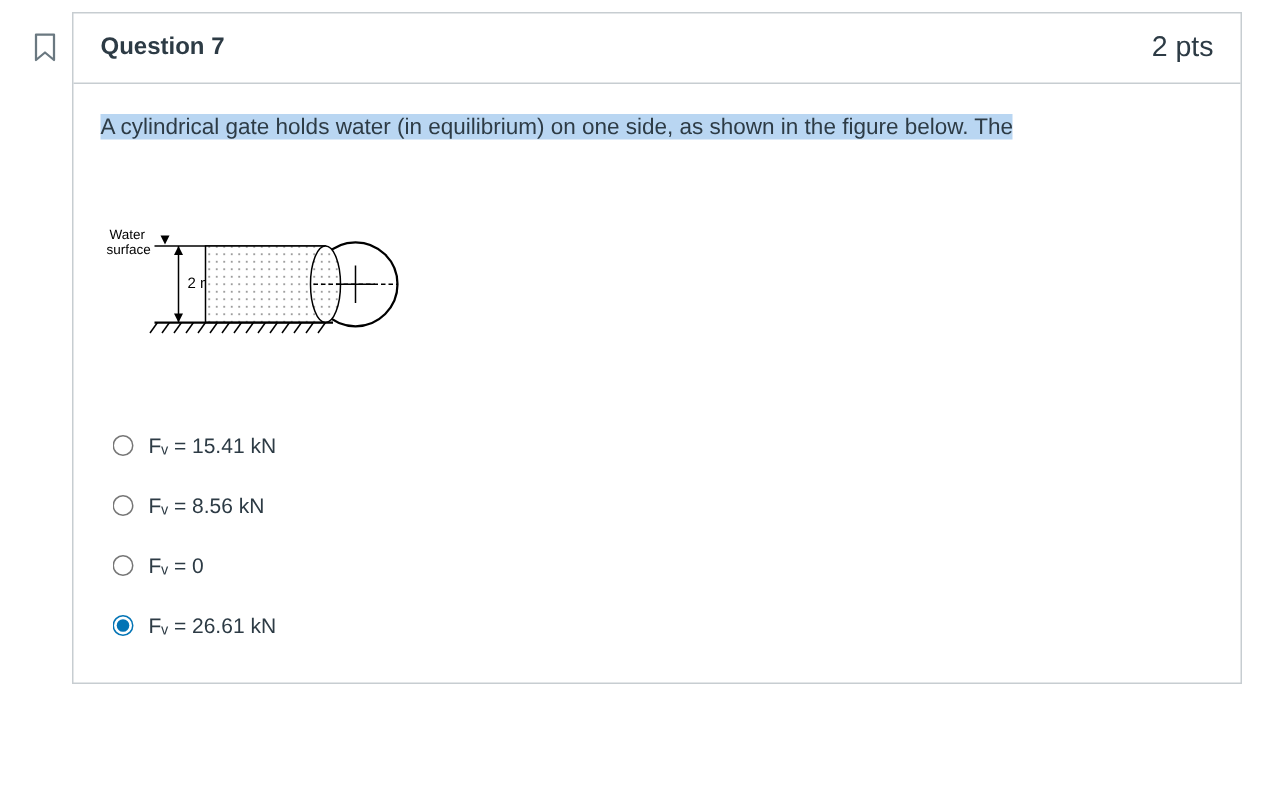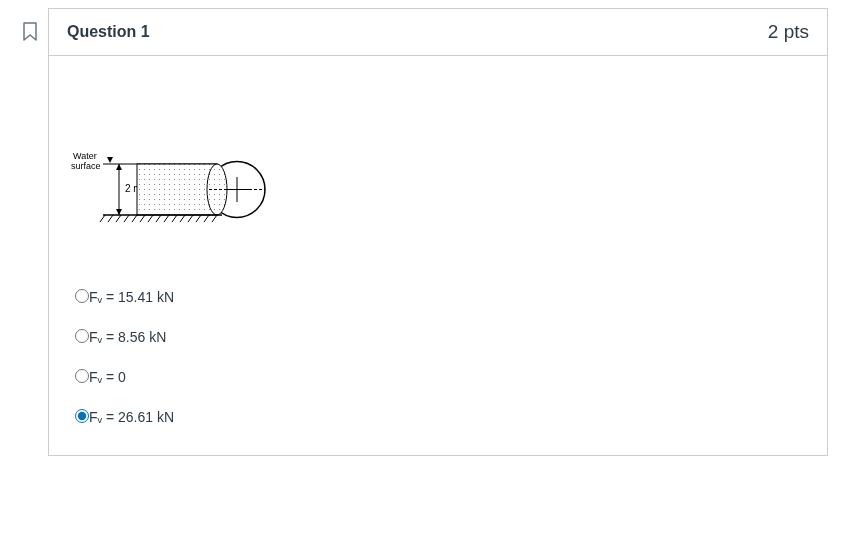--- a/index.html
+++ b/index.html
@@ -55,21 +55,22 @@
     width: 210px;
     height: 100px;
     position: relative;
   }
   .figure svg { display: block; }
   .options {
     border-top: none;
   }
   .opt {
     display: flex;
-    align-items: flex-start;
+    align-items: center;
+    gap: 10px;
     padding: 12px 8px;
     font-size: 14px;
     color: #2d3b45;
   }
   .opt input[type=radio] {
     width: 14px;
     height: 14px;
     accent-color: #0374b5;
   }
   .wrap { position: relative; width: 843px; }
@@ -79,26 +80,26 @@
 
 <div class="wrap">
   <span class="flag-icon">
     <svg viewBox="0 0 16 20" width="16" height="20">
       <path d="M2 1 L14 1 L14 18 L8 13 L2 18 Z" fill="none" stroke="#6a7880" stroke-width="1.5" stroke-linejoin="round"></path>
     </svg>
   </span>
 
   <div class="card">
     <div class="header">
-      <span class="qtitle">Question 1</span>
+      <span class="qtitle">Question 7</span>
       <span class="points">2 pts</span>
     </div>
     <div class="body">
       <p class="prompt">
-        <br>
+        <span class="hl">A cylindrical gate holds water (in equilibrium) on one side, as shown in the figure below. The </span><br>
       </p>
 
       <div class="figure">
         <svg viewBox="0 0 210 100" width="210" height="100">
 
           <text x="6" y="22" font-size="9" fill="#000">Water</text>
           <text x="4" y="32" font-size="9" fill="#000">surface</text>
           <polygon points="40,20 46,20 43,26" fill="#000"></polygon>
 
           <line x1="36" y1="27" x2="150" y2="27" stroke="#000" stroke-width="1"></line>

